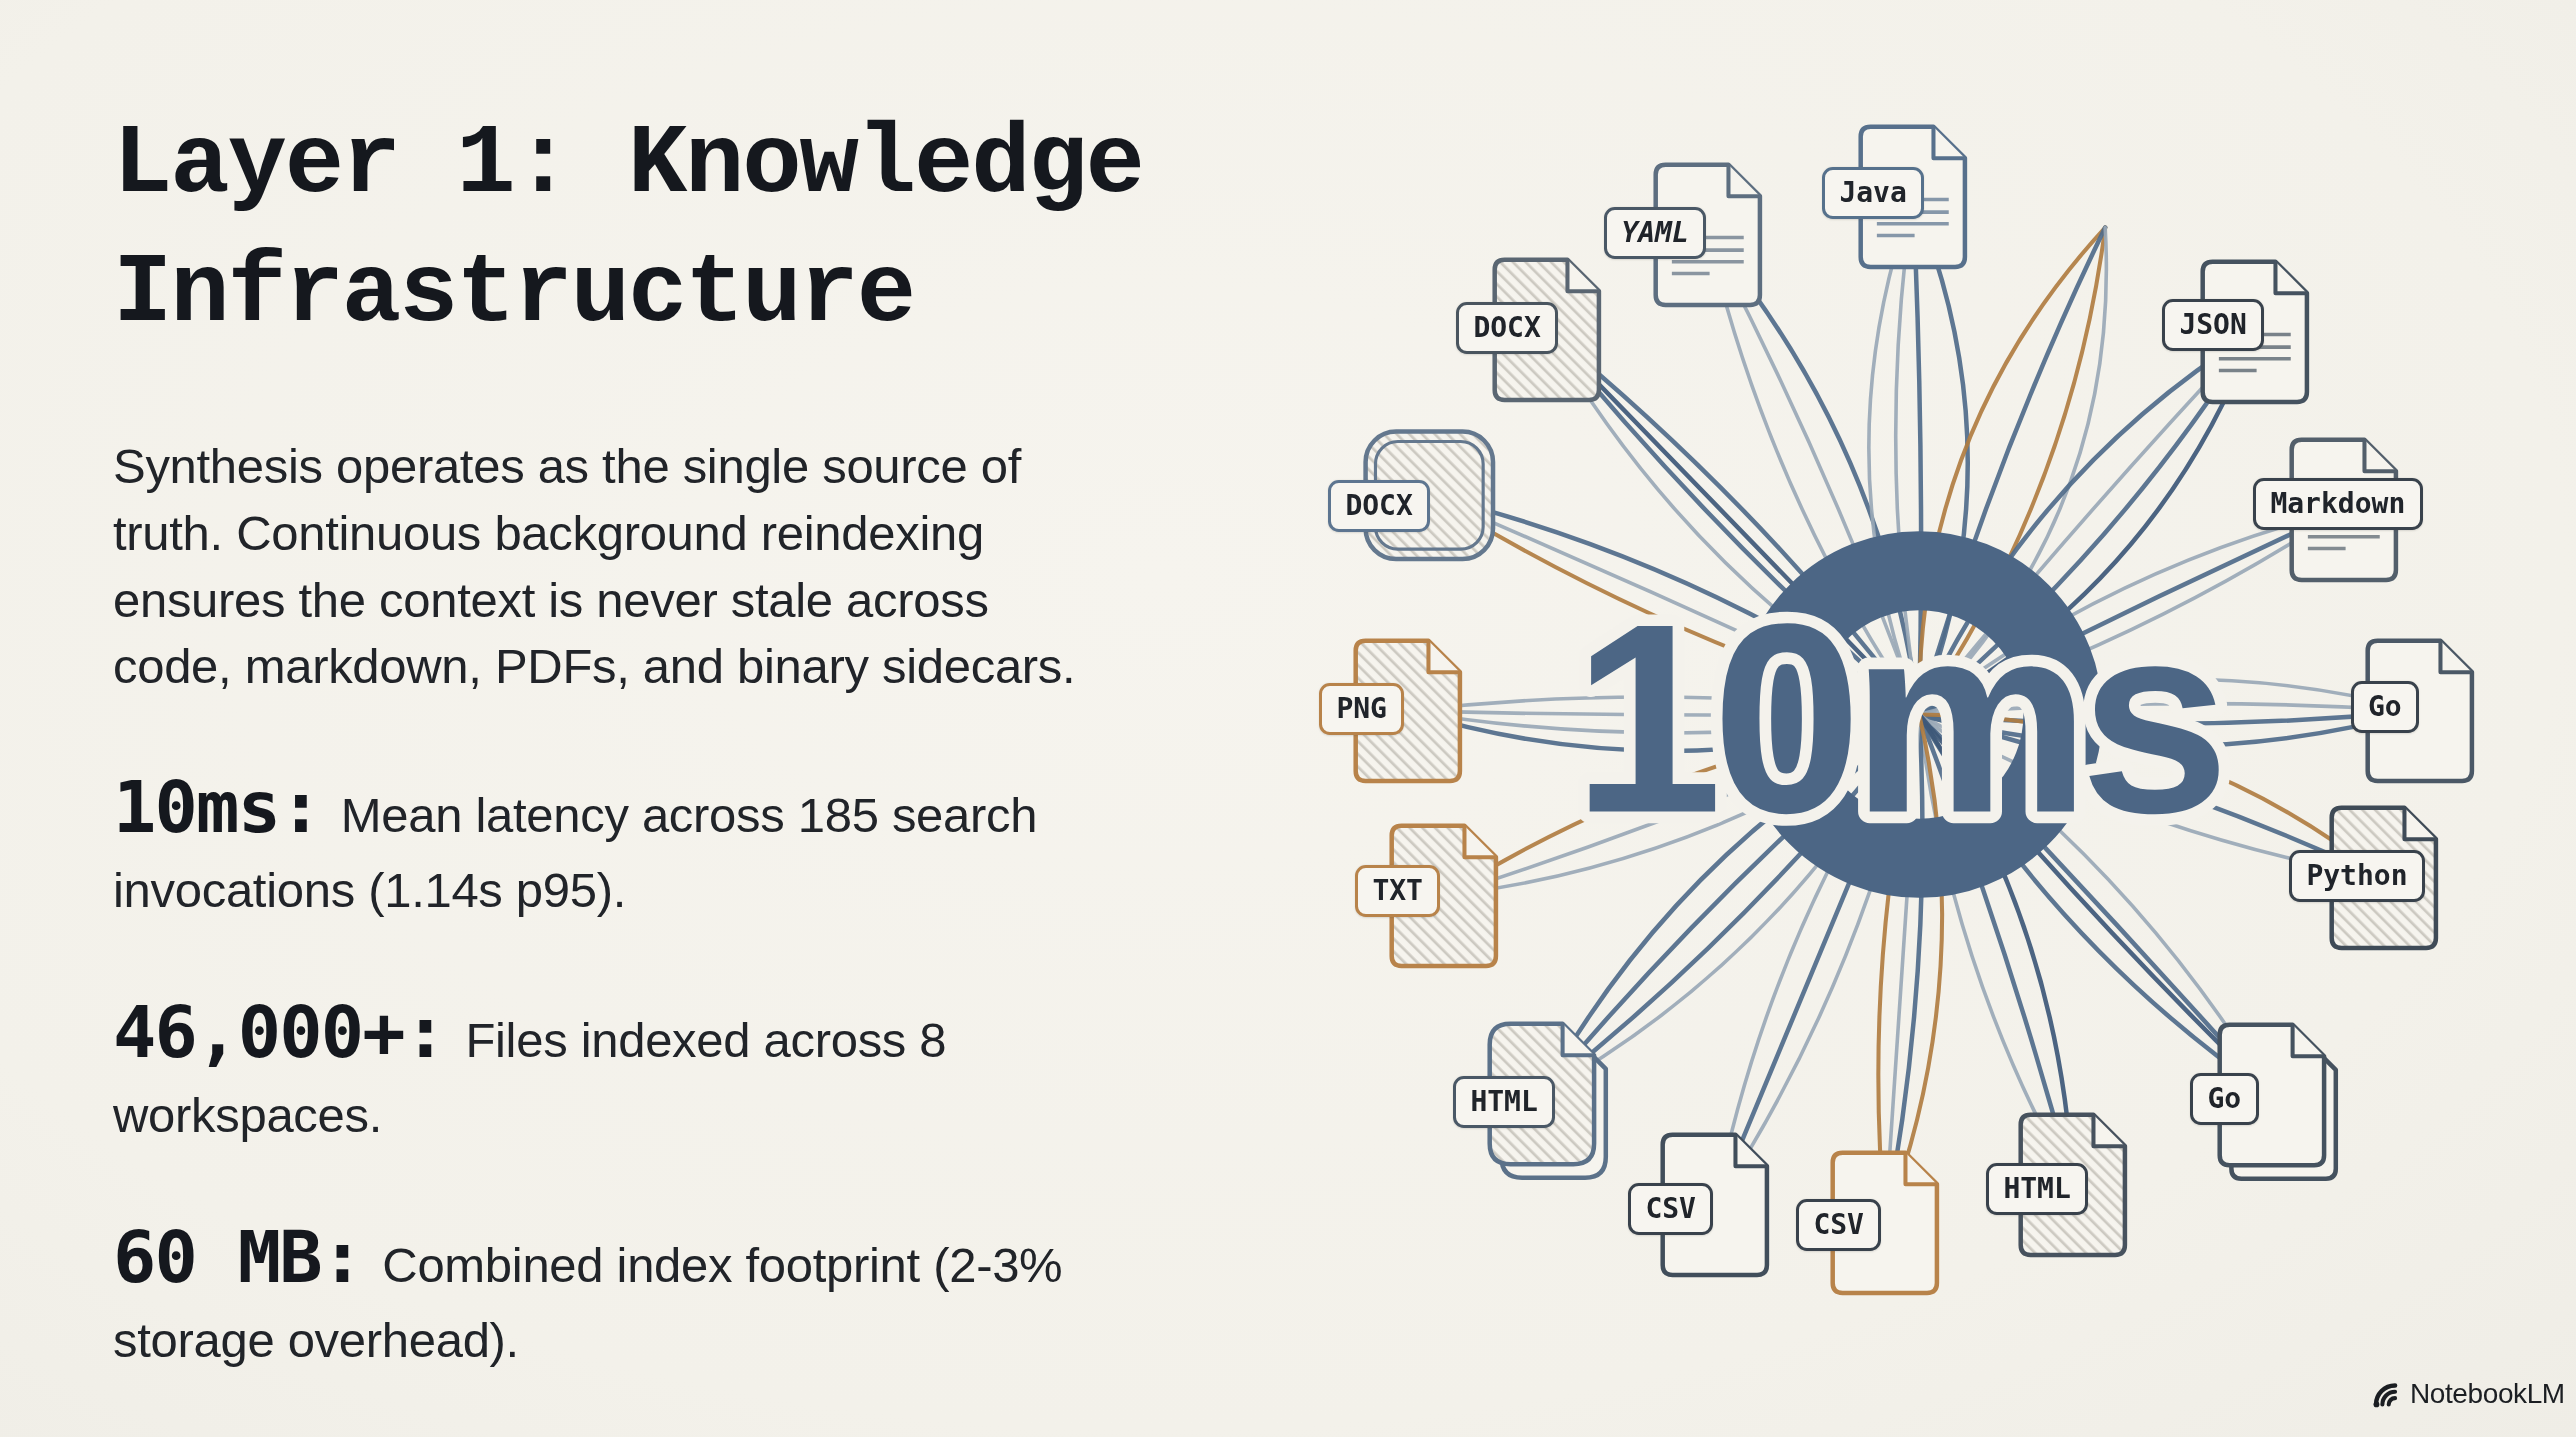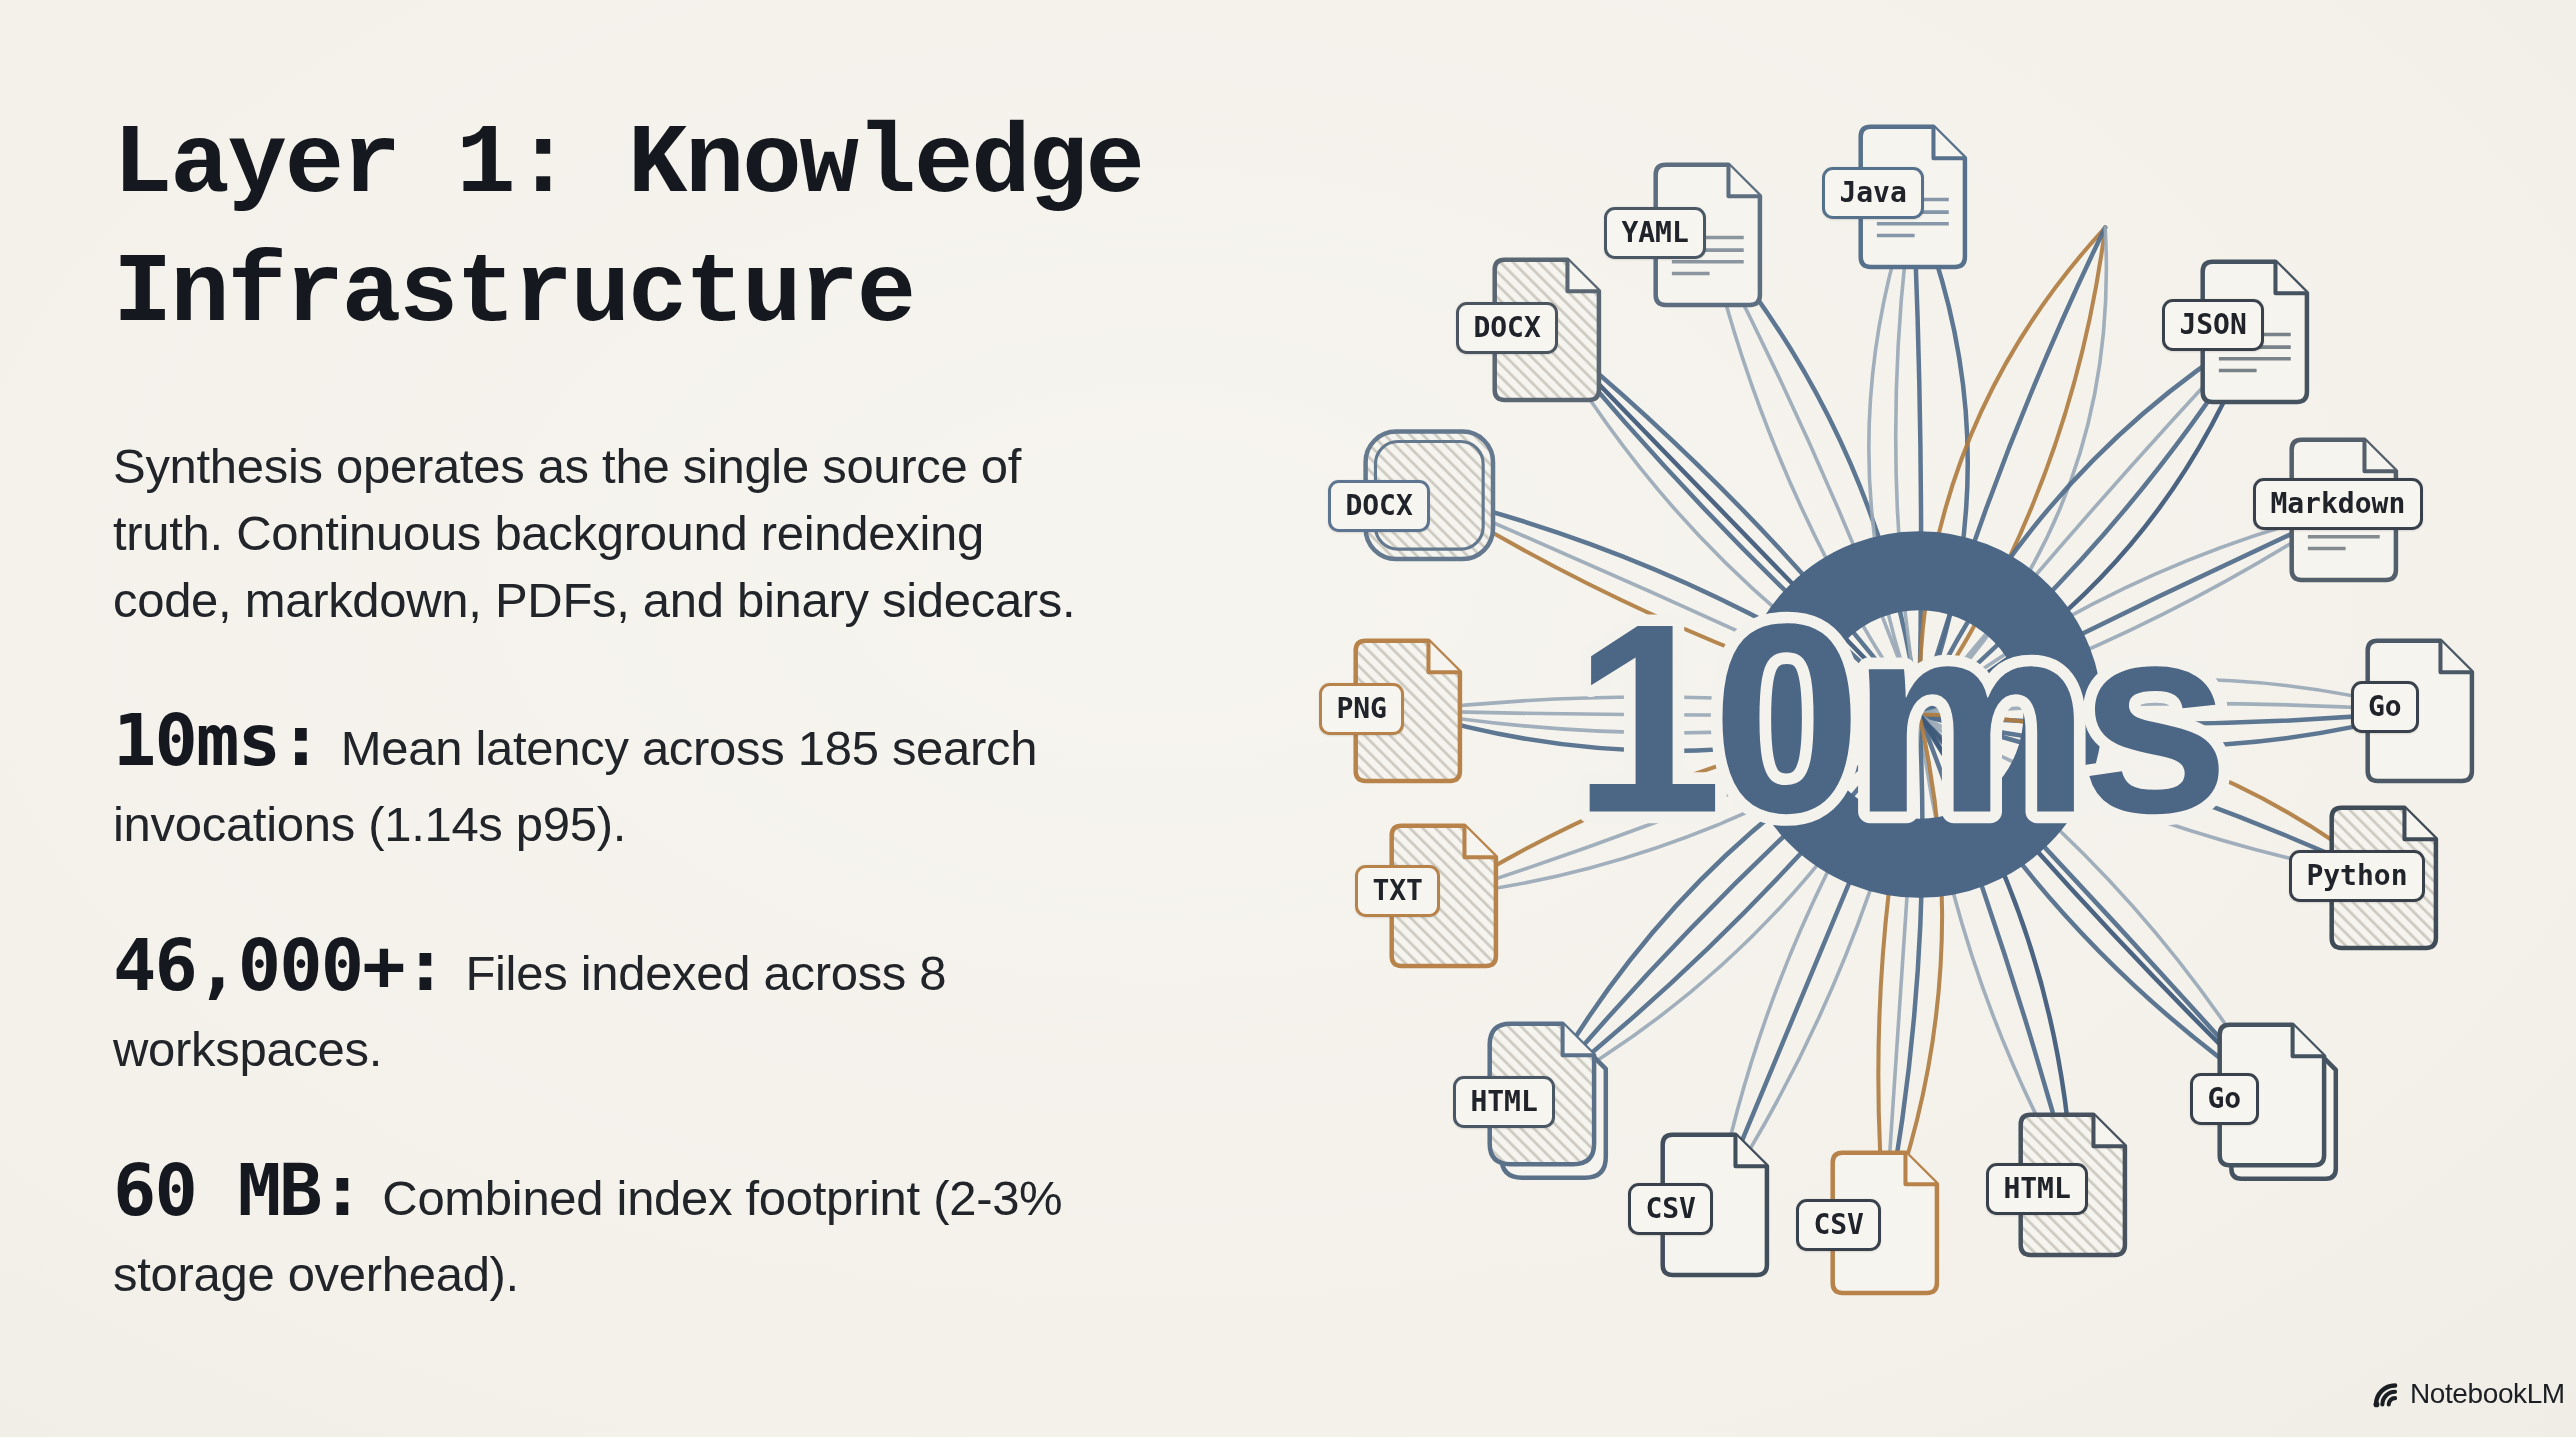--- a/index.html
+++ b/index.html
@@ -53,20 +53,21 @@
 <div class="canvas">
 
   <section class="left-panel">
     <h1 class="title">
       <span class="tline">Layer 1: Knowledge</span>
       <span class="tline">Infrastructure</span>
     </h1>
     <div class="intro">
         <div>Synthesis operates as the single source of</div>
         <div>truth. Continuous background reindexing</div>
+        <div>ensures the context is never stale across</div>
         <div>code, markdown, PDFs, and binary sidecars.</div>
       </div>
     <div class="stats">
 
         <p class="stat"><span class="num">10ms:</span><span class="desc">Mean latency across 185 search invocations (1.14s p95).</span></p>
 
         <p class="stat"><span class="num">46,000+:</span><span class="desc">Files indexed across 8 workspaces.</span></p>
 
         <p class="stat"><span class="num">60 MB:</span><span class="desc">Combined index footprint (2-3% storage overhead).</span></p>
       </div>
@@ -136,21 +137,21 @@
         <path d="M 1721 367 Q 1953.6 556.6 2136 795" fill="none" stroke="#4f6b8a" stroke-width="5" stroke-linecap="round"></path>
         <path d="M 1721 367 Q 1910.6 598.4 2136 795" fill="none" stroke="#4f6b8a" stroke-width="5" stroke-linecap="round"></path>
         <path d="M 1721 367 Q 1874.7 633.2 2136 795" fill="none" stroke="#99a8b6" stroke-width="4" stroke-linecap="round"></path>
         <path d="M 1721 367 Q 1928.5 581.0 2136 795" fill="none" stroke="#3d5878" stroke-width="5" stroke-linecap="round"></path>
       </g>
     <circle id="hub-ring" fill="none" cx="2136" cy="795" r="160" stroke="#4c6685" stroke-width="88"></circle>
     <text id="hub-text" x="2110" y="903" fill="#4c6685" stroke="#f4f2ec" stroke-width="26" font-size="300">10ms</text>
   </svg>
 
   <div id="nodes">
-      <div class="node" style="left: 1653px; top: 162px;"><svg width="115" height="151" viewBox="0 0 128 168">
+      <div class="node" style="left: 1653px; top: 162px; font-style: italic;"><svg width="115" height="151" viewBox="0 0 128 168">
           <path d="M 14 3 L 84 3 L 119 38 L 119 148 Q 119 159 108 159 L 14 159 Q 3 159 3 148 L 3 14 Q 3 3 14 3 Z" fill="#f6f4ee" stroke="#5d6e80" stroke-width="5" stroke-linejoin="round"></path>
           <path d="M 84 3 L 84 38 L 119 38" fill="#f6f4ee" stroke="#5d6e80" stroke-width="4.5" stroke-linejoin="round"></path>
           <line x1="21" y1="84" x2="101" y2="84" stroke="#5d6e80" stroke-width="4" opacity="0.7"></line>
           <line x1="21" y1="98" x2="101" y2="98" stroke="#5d6e80" stroke-width="4" opacity="0.7"></line>
           <line x1="21" y1="111" x2="101" y2="111" stroke="#5d6e80" stroke-width="4" opacity="0.7"></line>
           <line x1="21" y1="124" x2="63" y2="124" stroke="#5d6e80" stroke-width="4" opacity="0.7"></line>
         </svg><span class="badge" style="left:-49px;top:45px;border-color:#4a5866">YAML</span></div>
       <div class="node" style="left: 1858px; top: 124px;"><svg width="115" height="151" viewBox="0 0 128 168">
           <path d="M 14 3 L 84 3 L 119 38 L 119 148 Q 119 159 108 159 L 14 159 Q 3 159 3 148 L 3 14 Q 3 3 14 3 Z" fill="#f6f4ee" stroke="#57708c" stroke-width="5" stroke-linejoin="round"></path>
           <path d="M 84 3 L 84 38 L 119 38" fill="#f6f4ee" stroke="#57708c" stroke-width="4.5" stroke-linejoin="round"></path>

